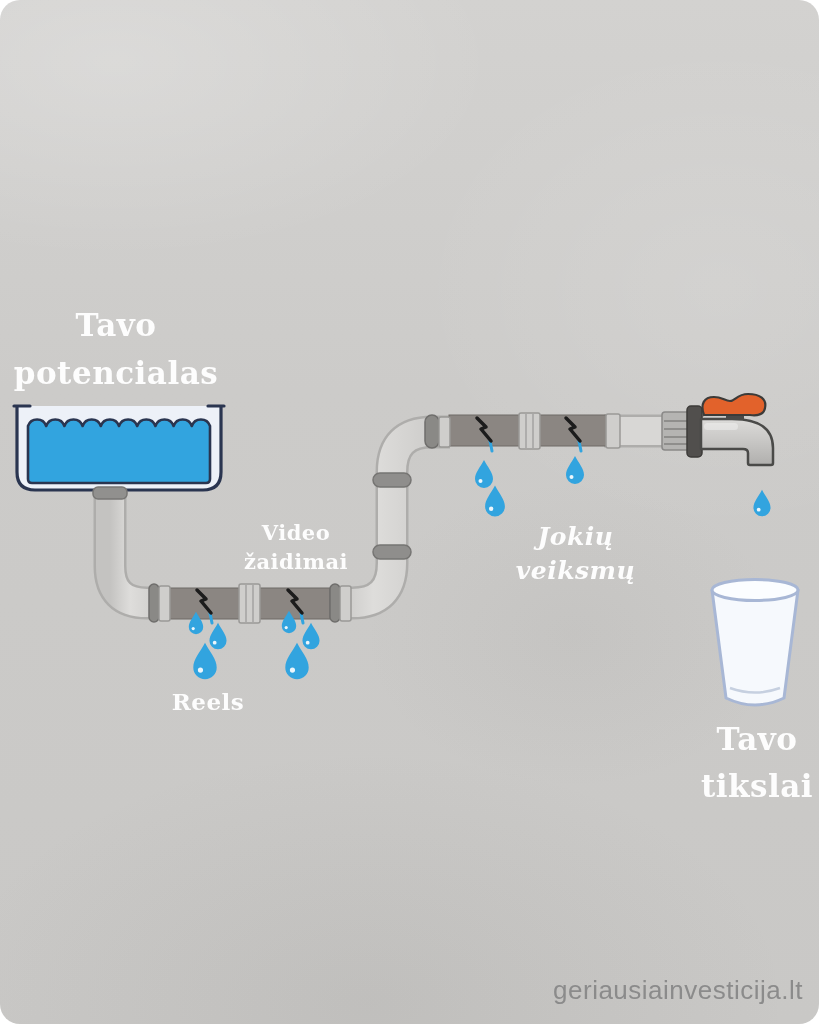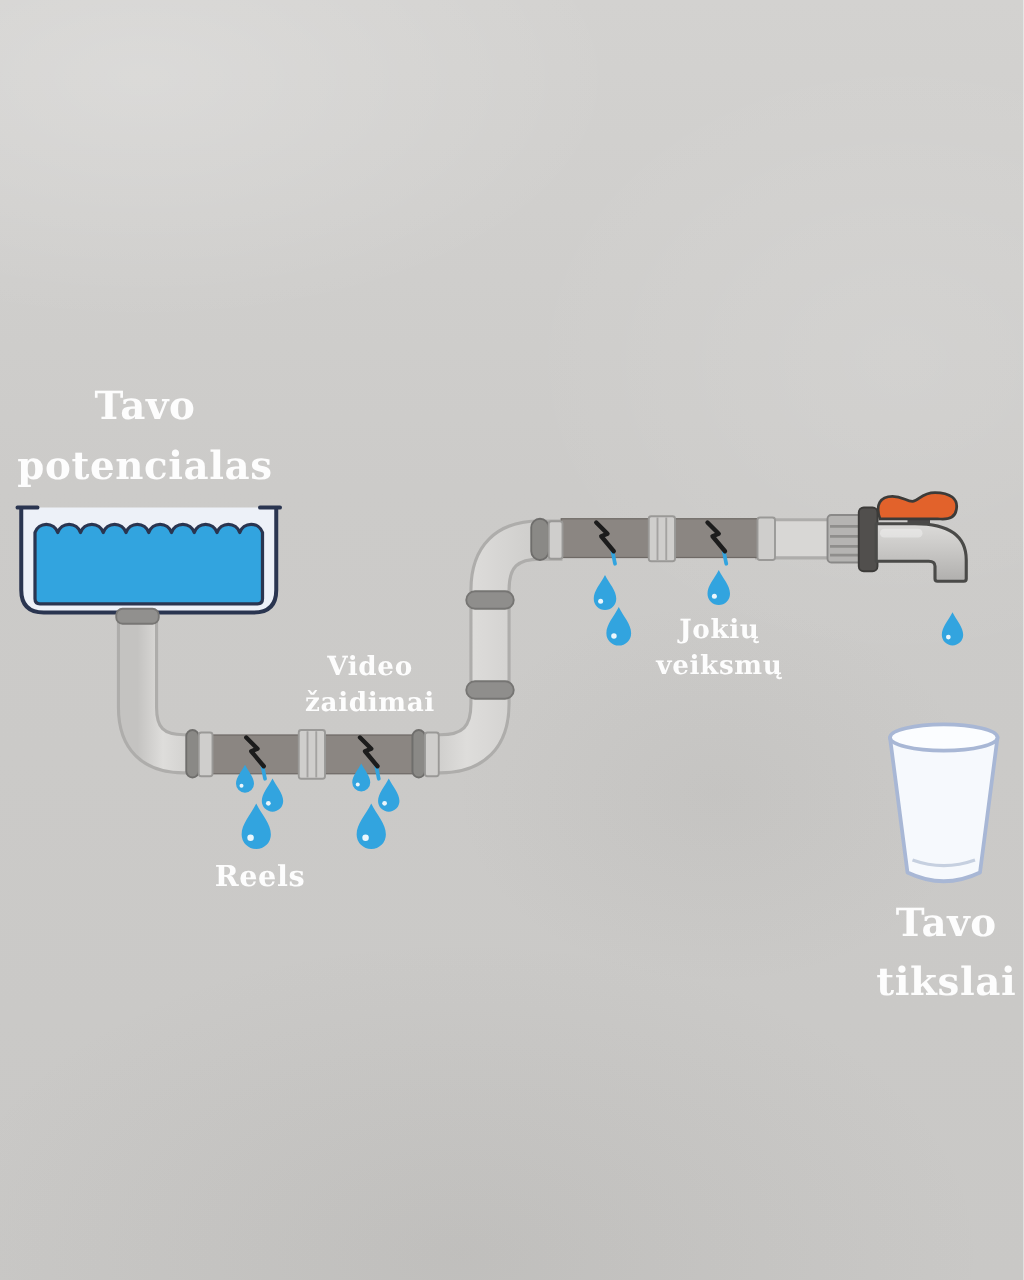--- a/index.html
+++ b/index.html
@@ -7,35 +7,36 @@
     position:relative;
     width:819px;height:1024px;
     overflow:hidden;
     background:
       radial-gradient(ellipse 620px 320px at 14% 6%, rgba(255,255,255,.20), rgba(255,255,255,0) 62%),
       radial-gradient(ellipse 520px 420px at 88% 28%, rgba(255,255,255,.10), rgba(255,255,255,0) 60%),
       radial-gradient(ellipse 700px 420px at 45% 98%, rgba(110,108,104,.10), rgba(110,108,104,0) 60%),
       radial-gradient(ellipse 300px 220px at 70% 62%, rgba(120,118,115,.07), rgba(120,118,115,0) 70%),
       linear-gradient(180deg,#d3d2d0 0%,#cccbc9 38%,#c9c8c6 100%);
     font-family:"DejaVu Serif", serif;
+    border-radius:20px;
   }
   .art{position:absolute;left:0;top:0;}
   .lbl{
     position:absolute;
     color:#fdfdfd;
     font-weight:700;
     text-align:center;
     white-space:pre-line;
     letter-spacing:.5px;
   }
   .lbl-potential{left:0;top:301px;width:232px;font-size:31px;line-height:1.55;}
   .lbl-video   {left:228px;top:519px;width:136px;font-size:21px;line-height:1.36;}
   .lbl-reels   {left:151px;top:688px;width:114px;font-size:23px;}
   .lbl-parties {left:405px;top:386px;width:164px;font-size:23px;}
-  .lbl-noaction{left:513px;top:489px;width:125px;font-size:21px;line-height:1.36;}
+  .lbl-noaction{left:513px;top:520px;width:125px;font-size:25px;line-height:1.36;font-style:italic;}
   .lbl-goals   {left:680px;top:716px;width:154px;font-size:31px;line-height:1.5;}
   .footer{
     position:absolute;
     right:16px;top:975px;
     font-family:"Liberation Sans", sans-serif;
     font-weight:400;
     font-size:26px;
     letter-spacing:.5px;
     color:#8b8b8b;
   }
@@ -162,13 +163,14 @@
 
   <div class="lbl lbl-potential">Tavo
 potencialas</div>
   <div class="lbl lbl-video">Video
 žaidimai</div>
   <div class="lbl lbl-reels">Reels</div>
   <div class="lbl lbl-noaction">Jokių
 veiksmų</div>
   <div class="lbl lbl-goals">Tavo
 tikslai</div>
+  <div class="footer">geriausiainvesticija.lt</div>
 </div>
 
 </body></html>

